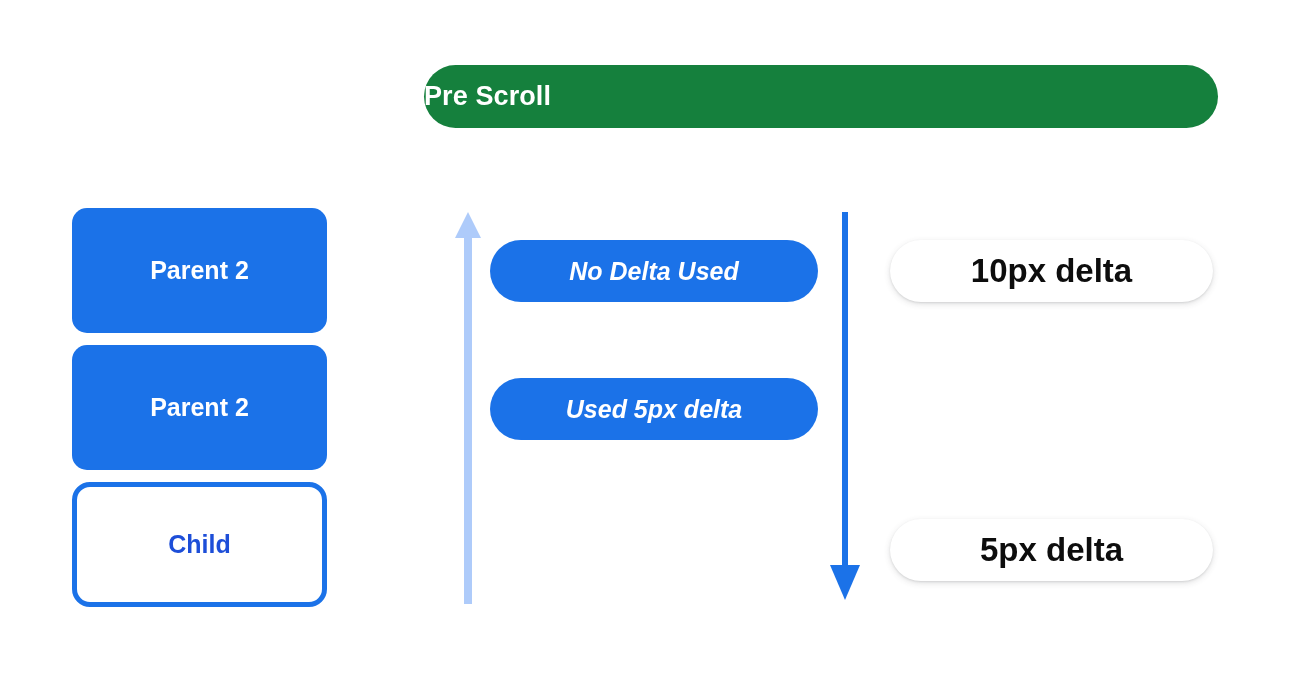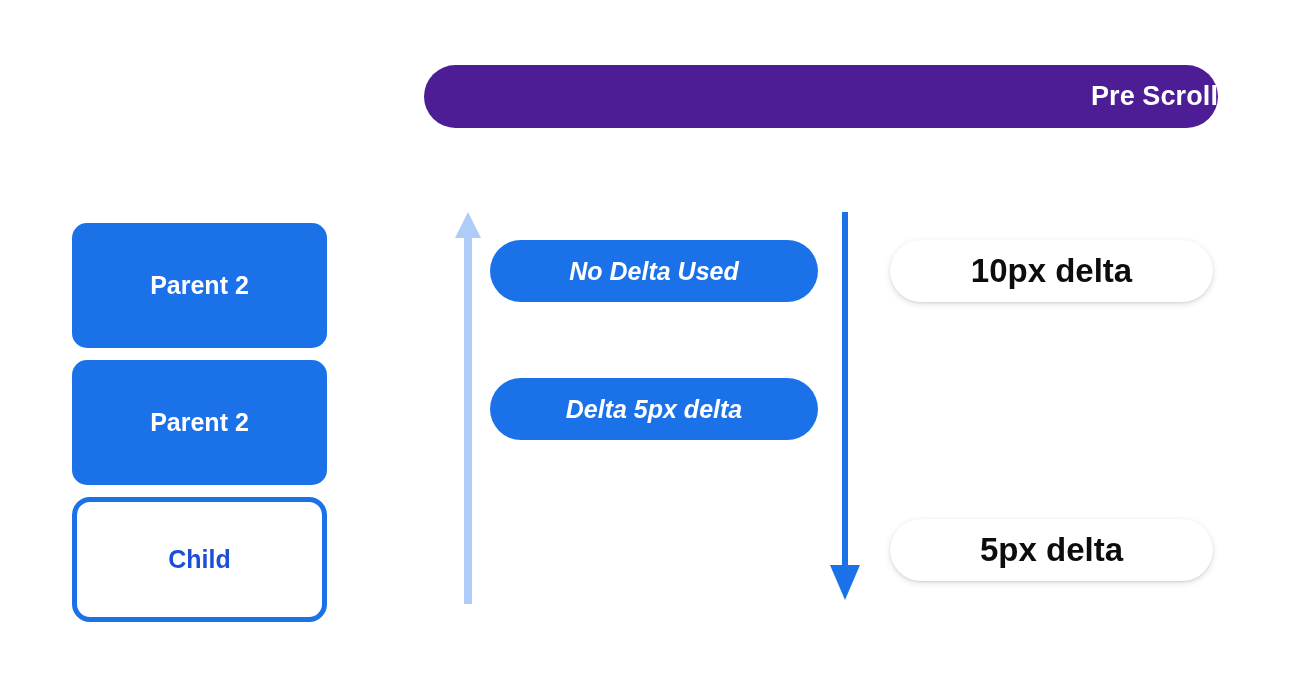--- a/index.html
+++ b/index.html
@@ -21,44 +21,43 @@
     overflow: hidden;
   }
 
   
   .header-pill {
     position: absolute;
     left: 424px;
     top: 65px;
     width: 794px;
     height: 63px;
-    background: #4c1d95;
+    background: #15803d;
     border-radius: 40px;
     display: flex;
     align-items: center;
-    justify-content: flex-end;
+    justify-content: flex-start;
     box-sizing: border-box;
   }
   .header-pill .pill-text {
     color: #ffffff;
     font-size: 27px;
     font-weight: bold;
     letter-spacing: 0.1px;
   }
 
   
   .node-stack {
     position: absolute;
     left: 72px;
     top: 208px;
     width: 255px;
     display: flex;
     flex-direction: column;
     gap: 12px;
-    margin-top: 15px;
   }
   .node-box {
     width: 255px;
     height: 125px;
     border-radius: 15px;
     display: flex;
     align-items: center;
     justify-content: center;
     box-sizing: border-box;
   }
@@ -159,21 +158,21 @@
 
   <svg class="arrow" style="left:829px; top:210px;" width="32" height="394" viewBox="0 0 32 394">
     <rect x="13" y="2" width="6" height="355" fill="#1b72e8"></rect>
     <polygon points="16,390 1,355 31,355" fill="#1b72e8"></polygon>
   </svg>
 
   <div class="mid-pill pos-a">
     <span class="pill-text">No Delta Used</span>
   </div>
   <div class="mid-pill pos-b">
-    <span class="pill-text">Delta 5px delta</span>
+    <span class="pill-text">Used 5px delta</span>
   </div>
 
   <div class="right-pill pos-a">
     <span class="pill-text">10px delta</span>
   </div>
   <div class="right-pill pos-b">
     <span class="pill-text">5px delta</span>
   </div>
 
 </div>

